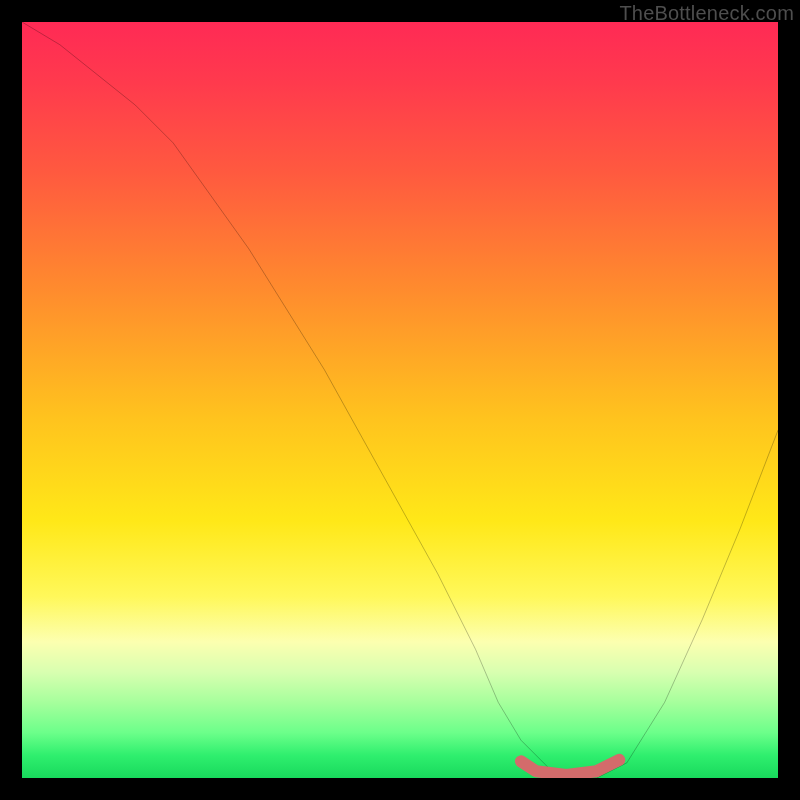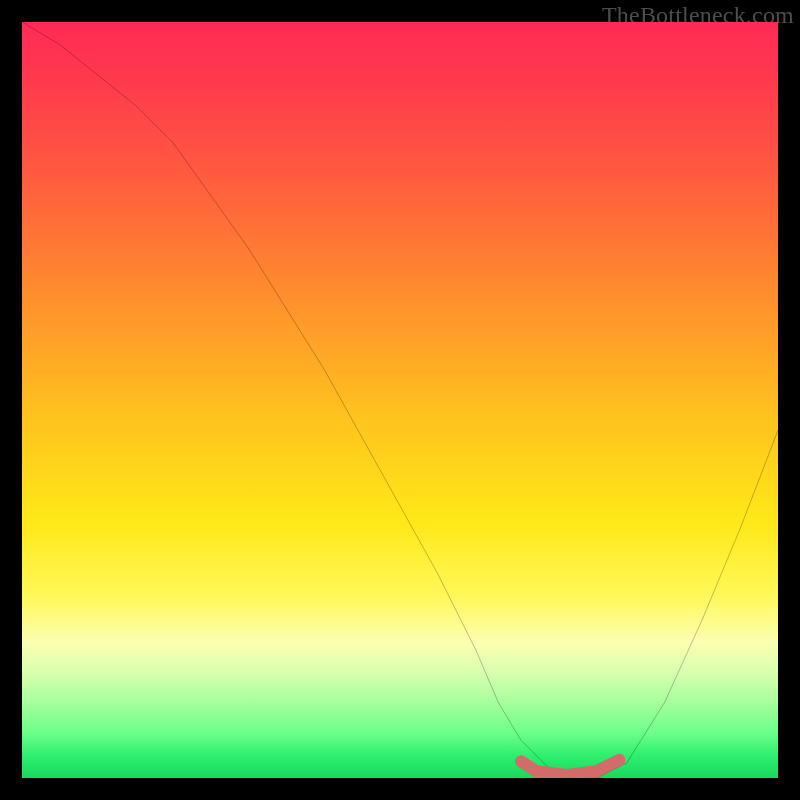--- a/index.html
+++ b/index.html
@@ -46,22 +46,22 @@
   svg.curve {
     position: absolute;
     inset: 0;
     width: 100%;
     height: 100%;
   }
   .watermark {
     position: absolute;
     top: 2px;
     right: 6px;
-    font-family: Liberation Serif, serif;
-    font-size: 24px;
+    font-family: Liberation Sans, sans-serif;
+    font-size: 20px;
     color: #4e4e4e;
     letter-spacing: 0.2px;
     user-select: none;
   }
 </style>
 </head>
 <body>
 
 <div class="stage">
   <div class="watermark">TheBottleneck.com</div>

